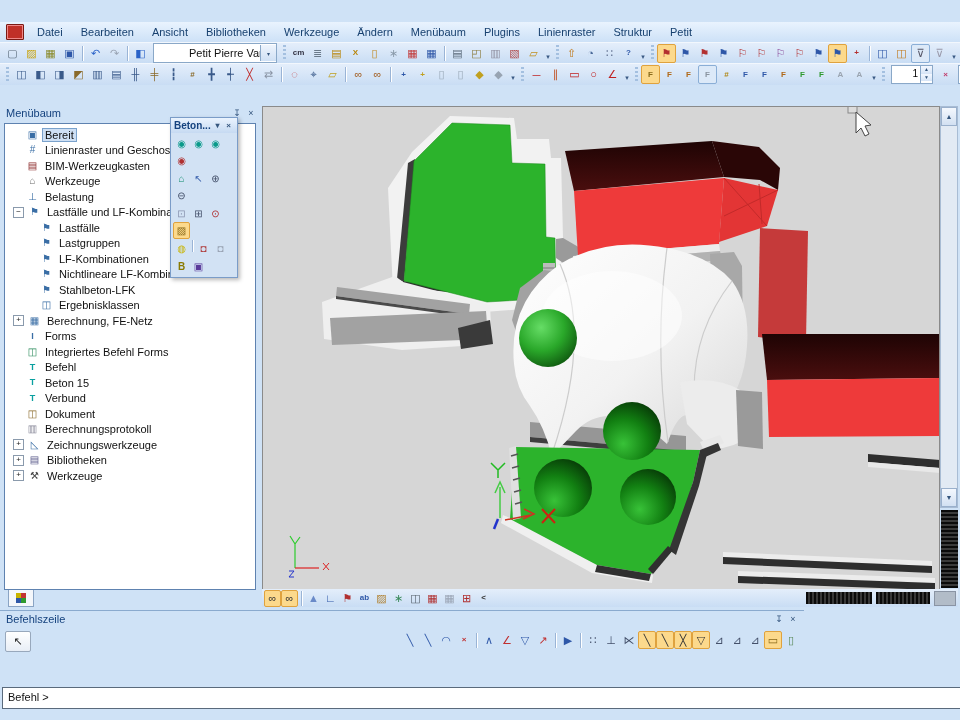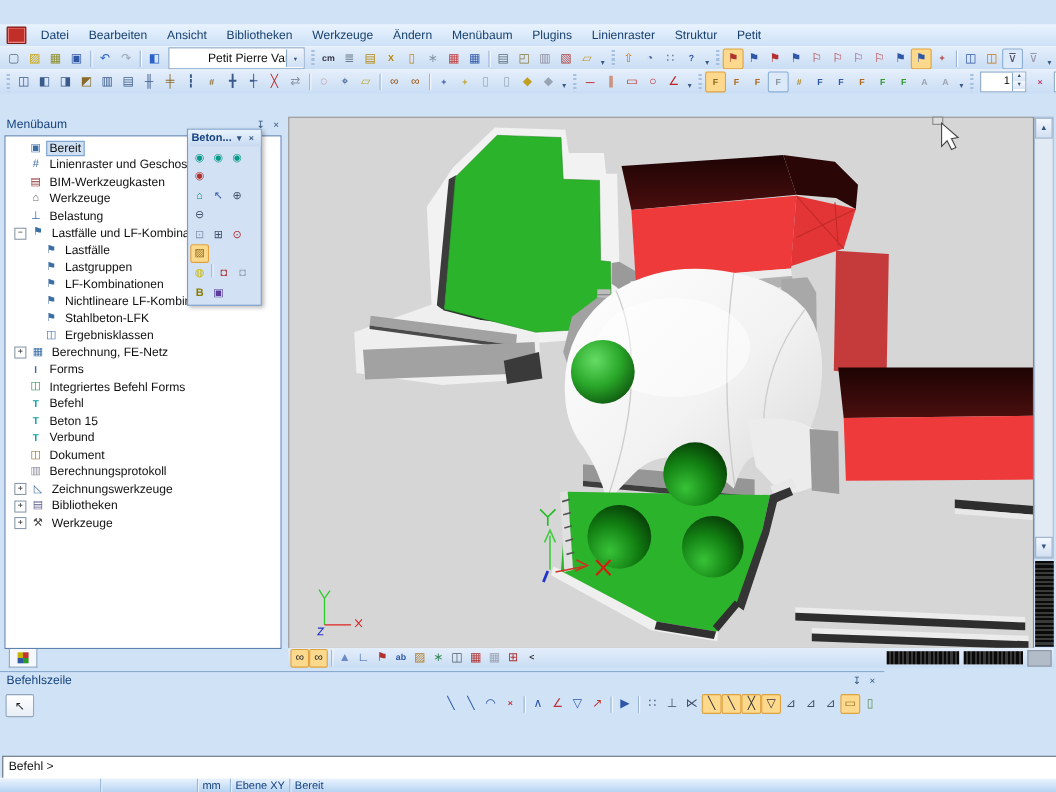--- a/index.html
+++ b/index.html
@@ -836,21 +836,14 @@
         <span class="tbi hl">
           <span class="g" style="color: rgb(138, 106, 26);">▭</span>
         </span>
         <span class="tbi">
           <span class="g" style="color: rgb(90, 138, 90);">▯</span>
         </span>
       </div>
     <div id="cmd-input">Befehl &gt;</div>
   </div>
 
-  <div id="statusbar" class="abs">
-    <div class="st-cell" style="width:92px;"></div>
-    <div class="st-cell" style="width:88px;"></div>
-    <div class="st-cell" style="width:30px;">mm</div>
-    <div class="st-cell" style="width:54px;">Ebene XY</div>
-    <div class="st-cell" style="width:60px;border-right:none;box-shadow:none;">Bereit</div>
-  </div>
 
 </div>
 
 </body></html>

